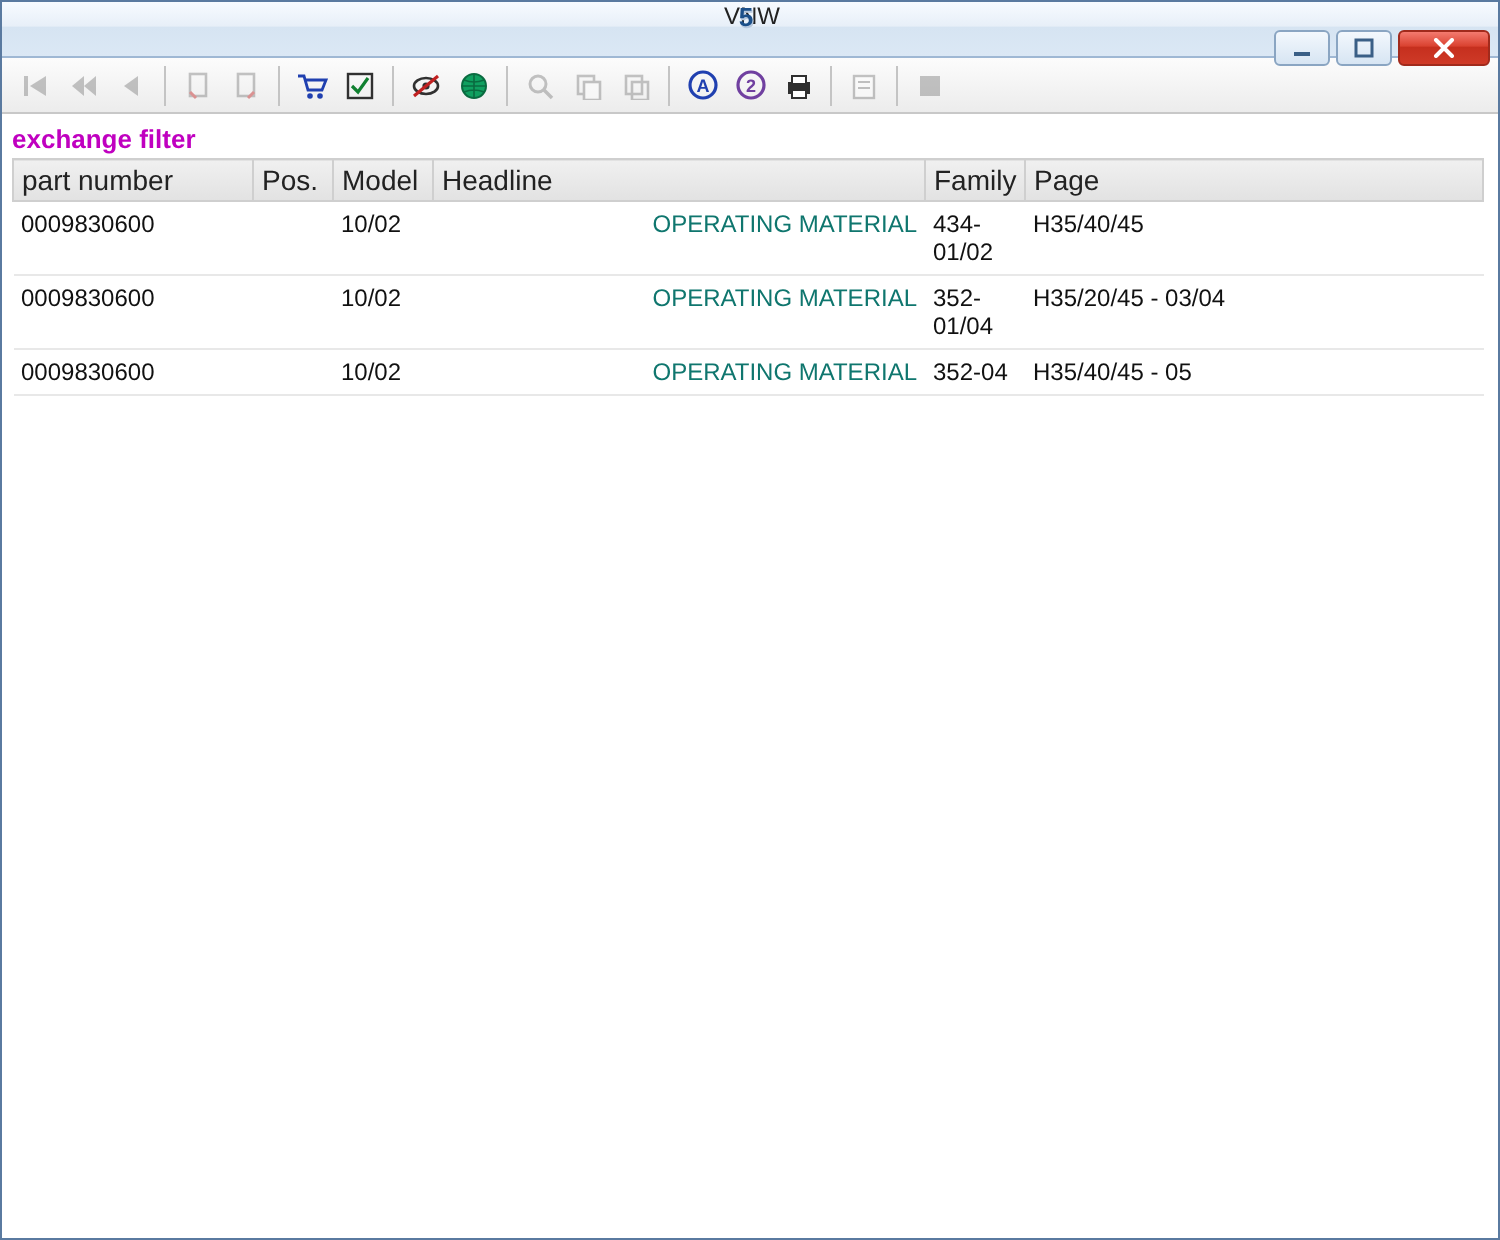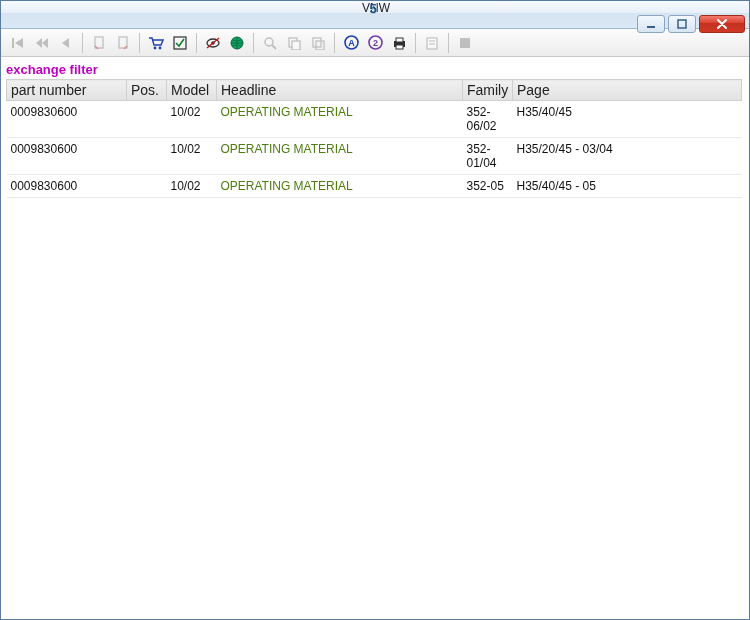--- a/index.html
+++ b/index.html
@@ -110,21 +110,21 @@
   }
   table.data td {
     border-bottom:1px solid #e8e8e8;
     padding:4px 4px;
     font-size:12px;
     color:#111;
     vertical-align:top;
     word-wrap:break-word;
     margin-top:20px;
   }
-  table.data td.link { color:#4d7c0f; }
+  table.data td.link { color:#0f766e;text-align:right; }
   .col-part{width:120px;}
   .col-pos{width:40px;}
   .col-page{width:50px;}
   .col-head{width:246px;}
   .col-fam{width:50px;}
   .col-model{width:auto;}
 </style>
 </head>
 <body>
 
@@ -287,34 +287,34 @@
         <th>Family</th>
         <th>Page</th>
       </tr>
     </thead>
     <tbody id="rows">
         <tr>
           <td>0009830600</td>
           <td></td>
           <td>10/02</td>
           <td class="link">OPERATING MATERIAL</td>
-          <td>352-06/02</td>
+          <td>434-01/02</td>
           <td>H35/40/45</td>
         </tr>
         <tr>
           <td>0009830600</td>
           <td></td>
           <td>10/02</td>
           <td class="link">OPERATING MATERIAL</td>
           <td>352-01/04</td>
           <td>H35/20/45 - 03/04</td>
         </tr>
         <tr>
           <td>0009830600</td>
           <td></td>
           <td>10/02</td>
           <td class="link">OPERATING MATERIAL</td>
-          <td>352-05</td>
+          <td>352-04</td>
           <td>H35/40/45 - 05</td>
         </tr>
       </tbody>
   </table>
 </div>
 
 </body></html>

